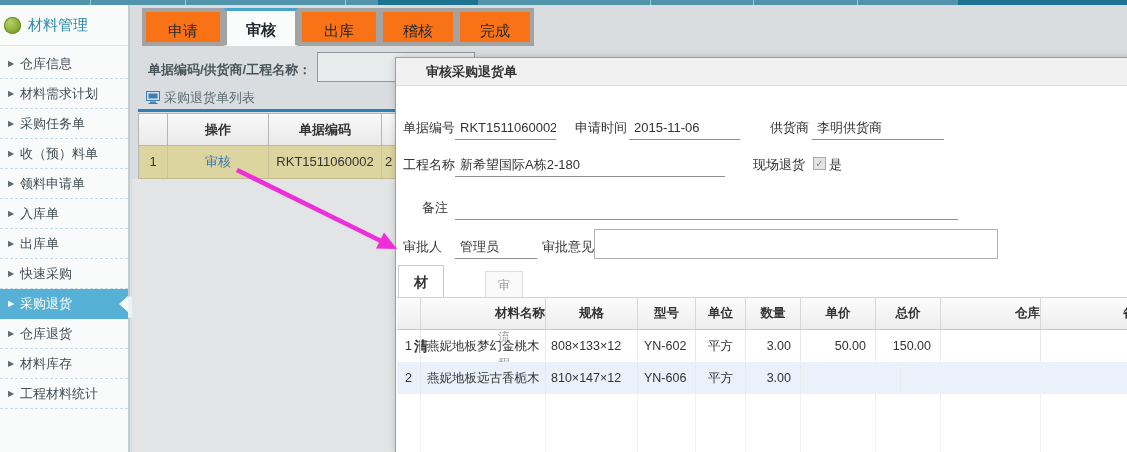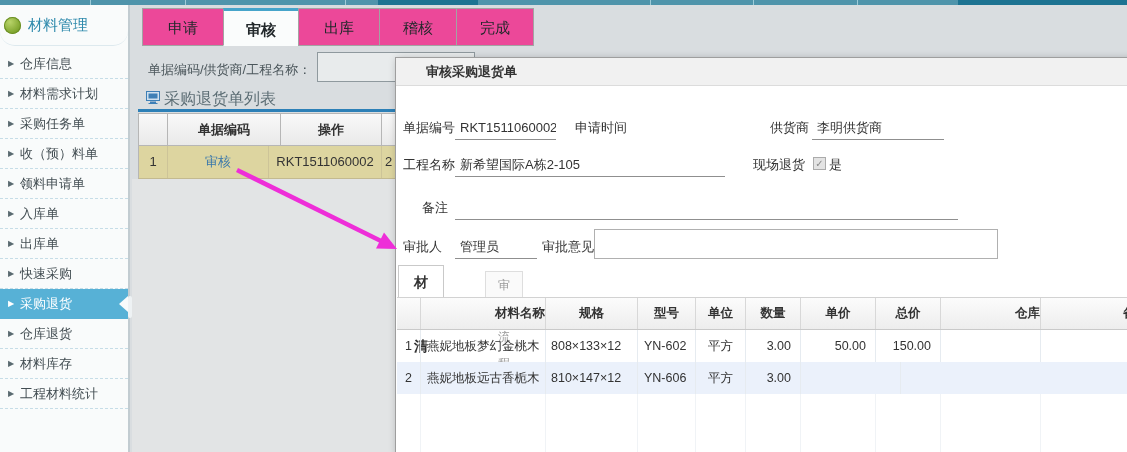--- a/index.html
+++ b/index.html
@@ -7,49 +7,49 @@
          font-family:"Liberation Sans","DejaVu Sans",sans-serif;font-size:13px;color:#333;background:#fff;}
 
   
   .topbar{position:absolute;left:0;top:0;width:1127px;height:5px;background:#4f94ab;}
   .topbar .tick{position:absolute;top:0;width:1px;height:5px;background:#9ecbd8;}
   .topbar .darkseg{position:absolute;top:0;height:5px;background:#1d7392;}
 
   
   .sidebar{position:absolute;left:0;top:5px;width:130px;height:447px;background:#f9fbfb;
            border-right:2px solid #c2ccd1;box-sizing:border-box;}
-  .sb-head{position:relative;height:40px;border-bottom:1px solid #dde9ee;border-radius:15px;}
+  .sb-head{position:relative;height:40px;border-bottom:1px solid #dde9ee;}
   .sb-icon{position:absolute;left:4px;top:12px;width:17px;height:17px;border-radius:50%;
            background:radial-gradient(circle at 35% 30%,#b9d46a,#7da32c 70%);box-shadow:inset 0 0 0 1px #6b8f25;}
   .sb-title{position:absolute;left:28px;top:11px;font-size:15px;color:#2f8aac;}
   .sb-items{position:absolute;left:0;top:44px;width:128px;}
   .sb-item{position:relative;height:30px;line-height:30px;padding-left:20px;color:#424d52;cursor:pointer;
            border-bottom:1px dashed #c6dde7;box-sizing:border-box;}
   .sb-item .blt{position:absolute;left:8px;top:0;font-size:8px;color:#5a6a70;}
   .sb-item.sel{background:#57b1d6;color:#fff;border-bottom:none;}
   .sb-item.sel .blt{color:#fff;}
   .sel-notch{position:absolute;right:0;top:7px;width:0;height:0;
              border-top:8px solid transparent;border-bottom:8px solid transparent;border-right:9px solid #f9fbfb;}
   .splitter{position:absolute;left:128px;top:296px;width:4px;height:22px;background:#eef2f4;border-radius:2px;}
 
   
   .main-bg{position:absolute;left:130px;top:5px;width:997px;height:447px;background:#d9dde0;}
 
   
   .tabs{position:absolute;left:143px;top:8px;height:38px;}
   .tab{position:relative;float:left;height:38px;line-height:38px;text-align:center;font-size:15px;color:#22282b;
-       background:#ec4899;border:1px solid #a3a3a3;margin-left:-1px;box-sizing:border-box;cursor:pointer;}
+       background:#f97316;border:4px solid #a3a3a3;margin-left:-1px;box-sizing:border-box;cursor:pointer;}
   .tab.active{background:#fafcfc;border-top:3px solid #46a4ca;border-bottom:1px solid #fafcfc;font-weight:bold;}
 
   
-  .filter-label{position:absolute;left:148px;top:61px;color:#4b565b;}
+  .filter-label{position:absolute;left:148px;top:61px;color:#4b565b;font-weight:bold;}
   .filter-input{position:absolute;left:317px;top:52px;width:158px;height:30px;background:#e8ebec;
                 border:1px solid #8f999e;box-sizing:border-box;font-size:13px;padding:0 4px;color:#333;}
   .list-icon{position:absolute;left:146px;top:91px;}
-  .list-title{position:absolute;left:164px;top:89px;font-size:16px;color:#5d6e75;}
+  .list-title{position:absolute;left:164px;top:89px;font-size:13px;color:#5d6e75;}
   .blue-line{position:absolute;left:138px;top:109px;width:257px;height:3px;background:#2d80b7;}
 
   
   .grid-head{position:absolute;left:138px;top:113px;height:33px;display:flex;
              background:linear-gradient(180deg,#f9f9f9,#e9e9e9);border:1px solid #b6b6b6;box-sizing:border-box;}
   .gh-cell{height:31px;line-height:31px;text-align:center;font-weight:bold;color:#333;
            border-right:1px solid #b6b6b6;box-sizing:border-box;overflow:hidden;}
   .grid-row{position:absolute;left:138px;top:146px;height:33px;display:flex;background:#ddd5a0;
             border-bottom:1px solid #c3ba90;border-left:1px solid #b6b6b6;box-sizing:border-box;cursor:pointer;}
   .gr-cell{height:32px;line-height:32px;text-align:center;color:#333;border-right:1px solid #cdc498;
@@ -155,43 +155,44 @@
         <rect x="2.5" y="2.5" width="9" height="5" fill="#3e7fb6"></rect>
         <rect x="4" y="10.5" width="6" height="1.5" fill="#3e7fb6"></rect>
         <rect x="2.5" y="12" width="9" height="1" fill="#3e7fb6"></rect>
       </svg>
   </span>
   <span class="list-title">采购退货单列表</span>
   <div class="blue-line"></div>
 
   <div class="grid-head">
     <div class="gh-cell w-num"></div>
+    <div class="gh-cell w-op">操作</div>
     <div class="gh-cell w-code">单据编码</div>
-    <div class="gh-cell w-op">操作</div>
     <div class="gh-cell w-sliver"></div>
   </div>
   <div class="grid-row">
     <div class="gr-cell w-num">1</div>
     <div class="gr-cell w-op"><span class="audit-link">审核</span></div>
     <div class="gr-cell w-code">RKT1511060002</div>
     <div class="gr-cell w-sliver">2</div>
   </div>
   <div class="empty-below"></div>
 
   <div class="modal">
     <div class="m-title">审核采购退货单</div>
 
     <span class="lbl" style="left:7px;top:61px">单据编号</span>
     <span class="uline" style="left:59px;top:60px;width:101px">RKT1511060002</span>
     <span class="lbl" style="left:179px;top:61px">申请时间</span>
+    <span class="uline" style="left:233px;top:60px;width:111px">2015-11-06</span>
     <span class="lbl" style="left:374px;top:61px">供货商</span>
     <span class="uline" style="left:416px;top:60px;width:132px">李明供货商</span>
 
     <span class="lbl" style="left:7px;top:98px">工程名称</span>
-    <span class="uline" style="left:59px;top:97px;width:270px">新希望国际A栋2-105</span>
+    <span class="uline" style="left:59px;top:97px;width:270px">新希望国际A栋2-180</span>
     <span class="lbl" style="left:357px;top:98px">现场退货</span>
     <span class="checkbox">✓</span>
     <span class="lbl" style="left:433px;top:98px">是</span>
 
     <span class="lbl" style="left:26px;top:141px">备注</span>
     <span class="uline" style="left:59px;top:140px;width:503px"></span>
 
     <span class="lbl" style="left:7px;top:180px">审批人</span>
     <span class="uline" style="left:59px;top:179px;width:82px">管理员</span>
     <span class="lbl" style="left:146px;top:180px">审批意见</span>

